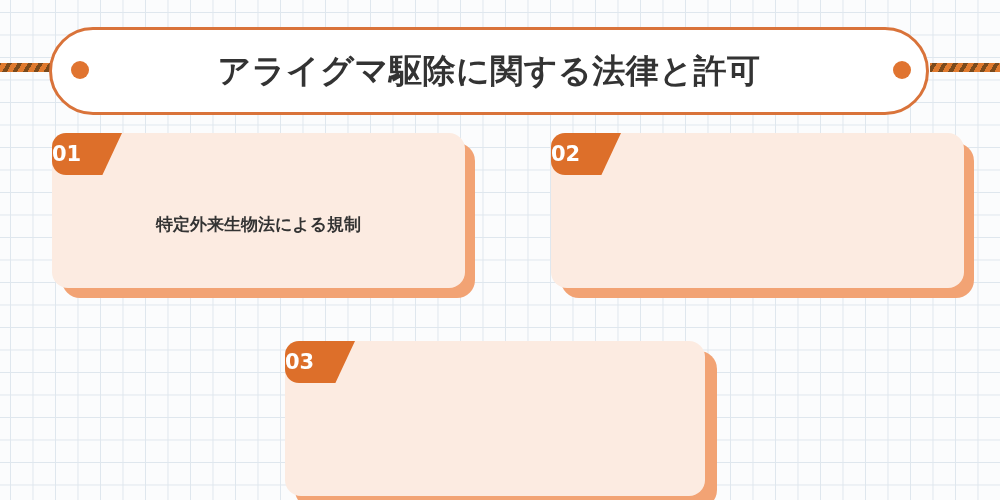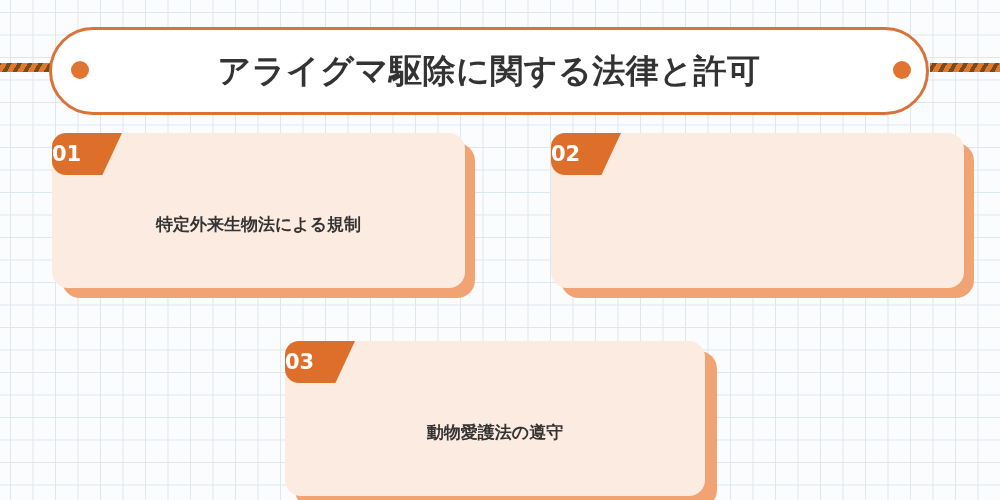--- a/index.html
+++ b/index.html
@@ -77,15 +77,14 @@
   <div class="card-shadow"></div>
   <div class="card">
     <div class="badge">02</div>
   </div>
 </div>
 
 <div class="card-wrap" style="left:285px; top:315px; width:420px; height:155px;margin-top:26px;">
   <div class="card-shadow" style="bottom:-12px; right:-12px;"></div>
   <div class="card">
     <div class="badge">03</div>
-    <div class="card-text">動物愛護法の遵守</div>
   </div>
 </div>
 
 </body></html>

